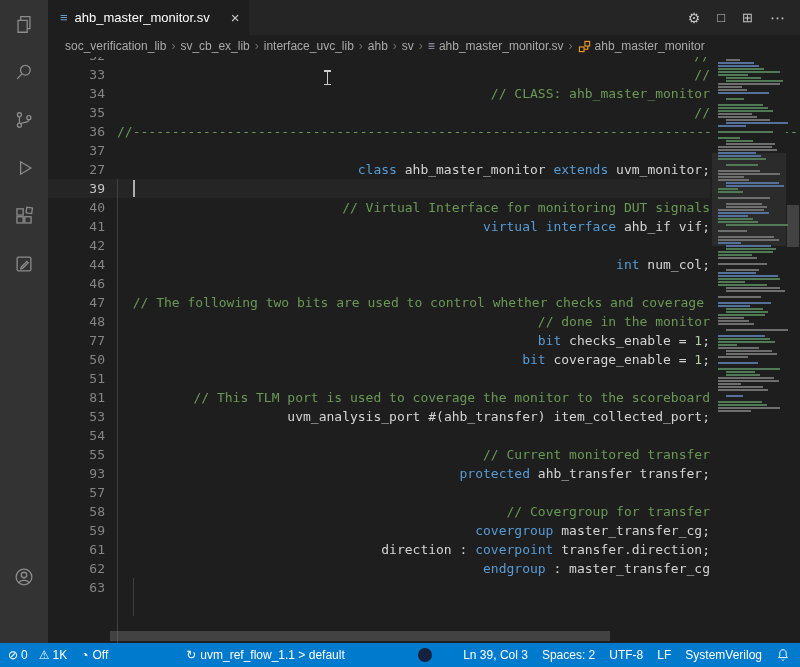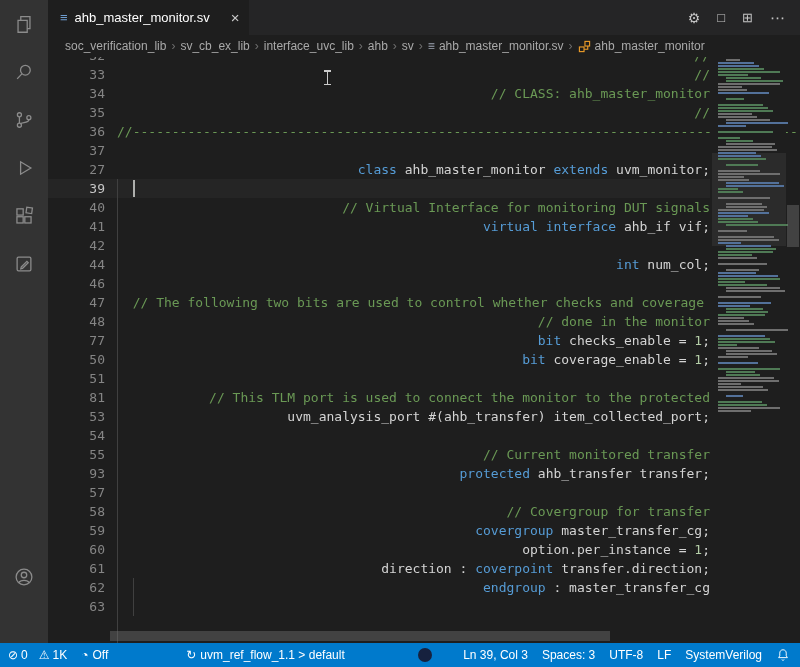--- a/index.html
+++ b/index.html
@@ -188,29 +188,28 @@
           <div class="line"><span class="ln">40</span><span class="lc"><span class="tok-c">  // Virtual Interface for monitoring DUT signals</span></span></div>
           <div class="line"><span class="ln">41</span><span class="lc"><span class="tok-d">  </span><span class="tok-k">virtual</span><span class="tok-d"> </span><span class="tok-k">interface</span><span class="tok-d"> ahb_if vif;</span></span></div>
           <div class="line"><span class="ln">42</span><span class="lc"></span></div>
           <div class="line"><span class="ln">44</span><span class="lc"><span class="tok-d">  </span><span class="tok-k">int</span><span class="tok-d"> num_col;</span></span></div>
           <div class="line"><span class="ln">46</span><span class="lc"></span></div>
           <div class="line"><span class="ln">47</span><span class="lc"><span class="tok-c">  // The following two bits are used to control whether checks and coverage are</span></span></div>
           <div class="line"><span class="ln">48</span><span class="lc"><span class="tok-c">  // done in the monitor</span></span></div>
           <div class="line"><span class="ln">77</span><span class="lc"><span class="tok-d">  </span><span class="tok-k">bit</span><span class="tok-d"> checks_enable = </span><span class="tok-u">1</span><span class="tok-d">;</span></span></div>
           <div class="line"><span class="ln">50</span><span class="lc"><span class="tok-d">  </span><span class="tok-k">bit</span><span class="tok-d"> coverage_enable = </span><span class="tok-u">1</span><span class="tok-d">;</span></span></div>
           <div class="line"><span class="ln">51</span><span class="lc"></span></div>
-          <div class="line"><span class="ln">81</span><span class="lc"><span class="tok-c">  // This TLM port is used to connect the monitor to the protected</span></span></div>
+          <div class="line"><span class="ln">81</span><span class="lc"><span class="tok-c">  // This TLM port is used to coverage the monitor to the scoreboard</span></span></div>
           <div class="line"><span class="ln">53</span><span class="lc"><span class="tok-d">  uvm_analysis_port #(ahb_transfer) item_collected_port;</span></span></div>
           <div class="line"><span class="ln">54</span><span class="lc"></span></div>
           <div class="line"><span class="ln">55</span><span class="lc"><span class="tok-c">  // Current monitored transfer</span></span></div>
           <div class="line"><span class="ln">93</span><span class="lc"><span class="tok-d">  </span><span class="tok-k">protected</span><span class="tok-d"> ahb_transfer transfer;</span></span></div>
           <div class="line"><span class="ln">57</span><span class="lc"></span></div>
           <div class="line"><span class="ln">58</span><span class="lc"><span class="tok-c">  // Covergroup for transfer</span></span></div>
           <div class="line"><span class="ln">59</span><span class="lc"><span class="tok-d">  </span><span class="tok-k">covergroup</span><span class="tok-d"> master_transfer_cg;</span></span></div>
-          <div class="line"><span class="ln">60</span><span class="lc"><span class="tok-d">    option.per_instance = </span><span class="tok-u">1</span><span class="tok-d">;</span></span></div>
           <div class="line"><span class="ln">61</span><span class="lc"><span class="tok-d">    direction : </span><span class="tok-k">coverpoint</span><span class="tok-d"> transfer.direction;</span></span></div>
           <div class="line"><span class="ln">62</span><span class="lc"><span class="tok-d">  </span><span class="tok-k">endgroup</span><span class="tok-d"> : master_transfer_cg</span></span></div>
           <div class="line"><span class="ln">63</span><span class="lc"></span></div>
         </div>
       <div class="indent-guide g1"></div>
       <div class="indent-guide g2"></div>
       <div class="cursor"></div>
       <div class="minimap">
         <div class="mm-slider"></div>
         <div class="mm-content">
@@ -356,21 +355,21 @@
       <span class="sb-icon">◔</span>
       <span>Off</span>
     </div>
     <div class="sb-item sb-flow">
       <span class="sb-icon">↻</span>
       <span>uvm_ref_flow_1.1 &gt; default</span>
     </div>
     <div class="sb-circle"></div>
     <div class="sb-right">
       <span class="sb-item">Ln 39, Col 3</span>
-      <span class="sb-item">Spaces: 3</span>
+      <span class="sb-item">Spaces: 2</span>
       <span class="sb-item">UTF-8</span>
       <span class="sb-item">LF</span>
       <span class="sb-item">SystemVerilog</span>
       <span class="sb-item">
         <svg width="14" height="14" viewBox="0 0 16 16" fill="none" stroke="#ffffff" stroke-width="1.1">
           <path d="M8 2c-2.2 0-3.7 1.6-3.7 3.9v3L3 11h10l-1.3-2.1v-3C11.7 3.6 10.2 2 8 2z"></path>
           <path d="M6.7 13.2a1.4 1.4 0 0 0 2.6 0"></path>
         </svg>
       </span>
     </div>

